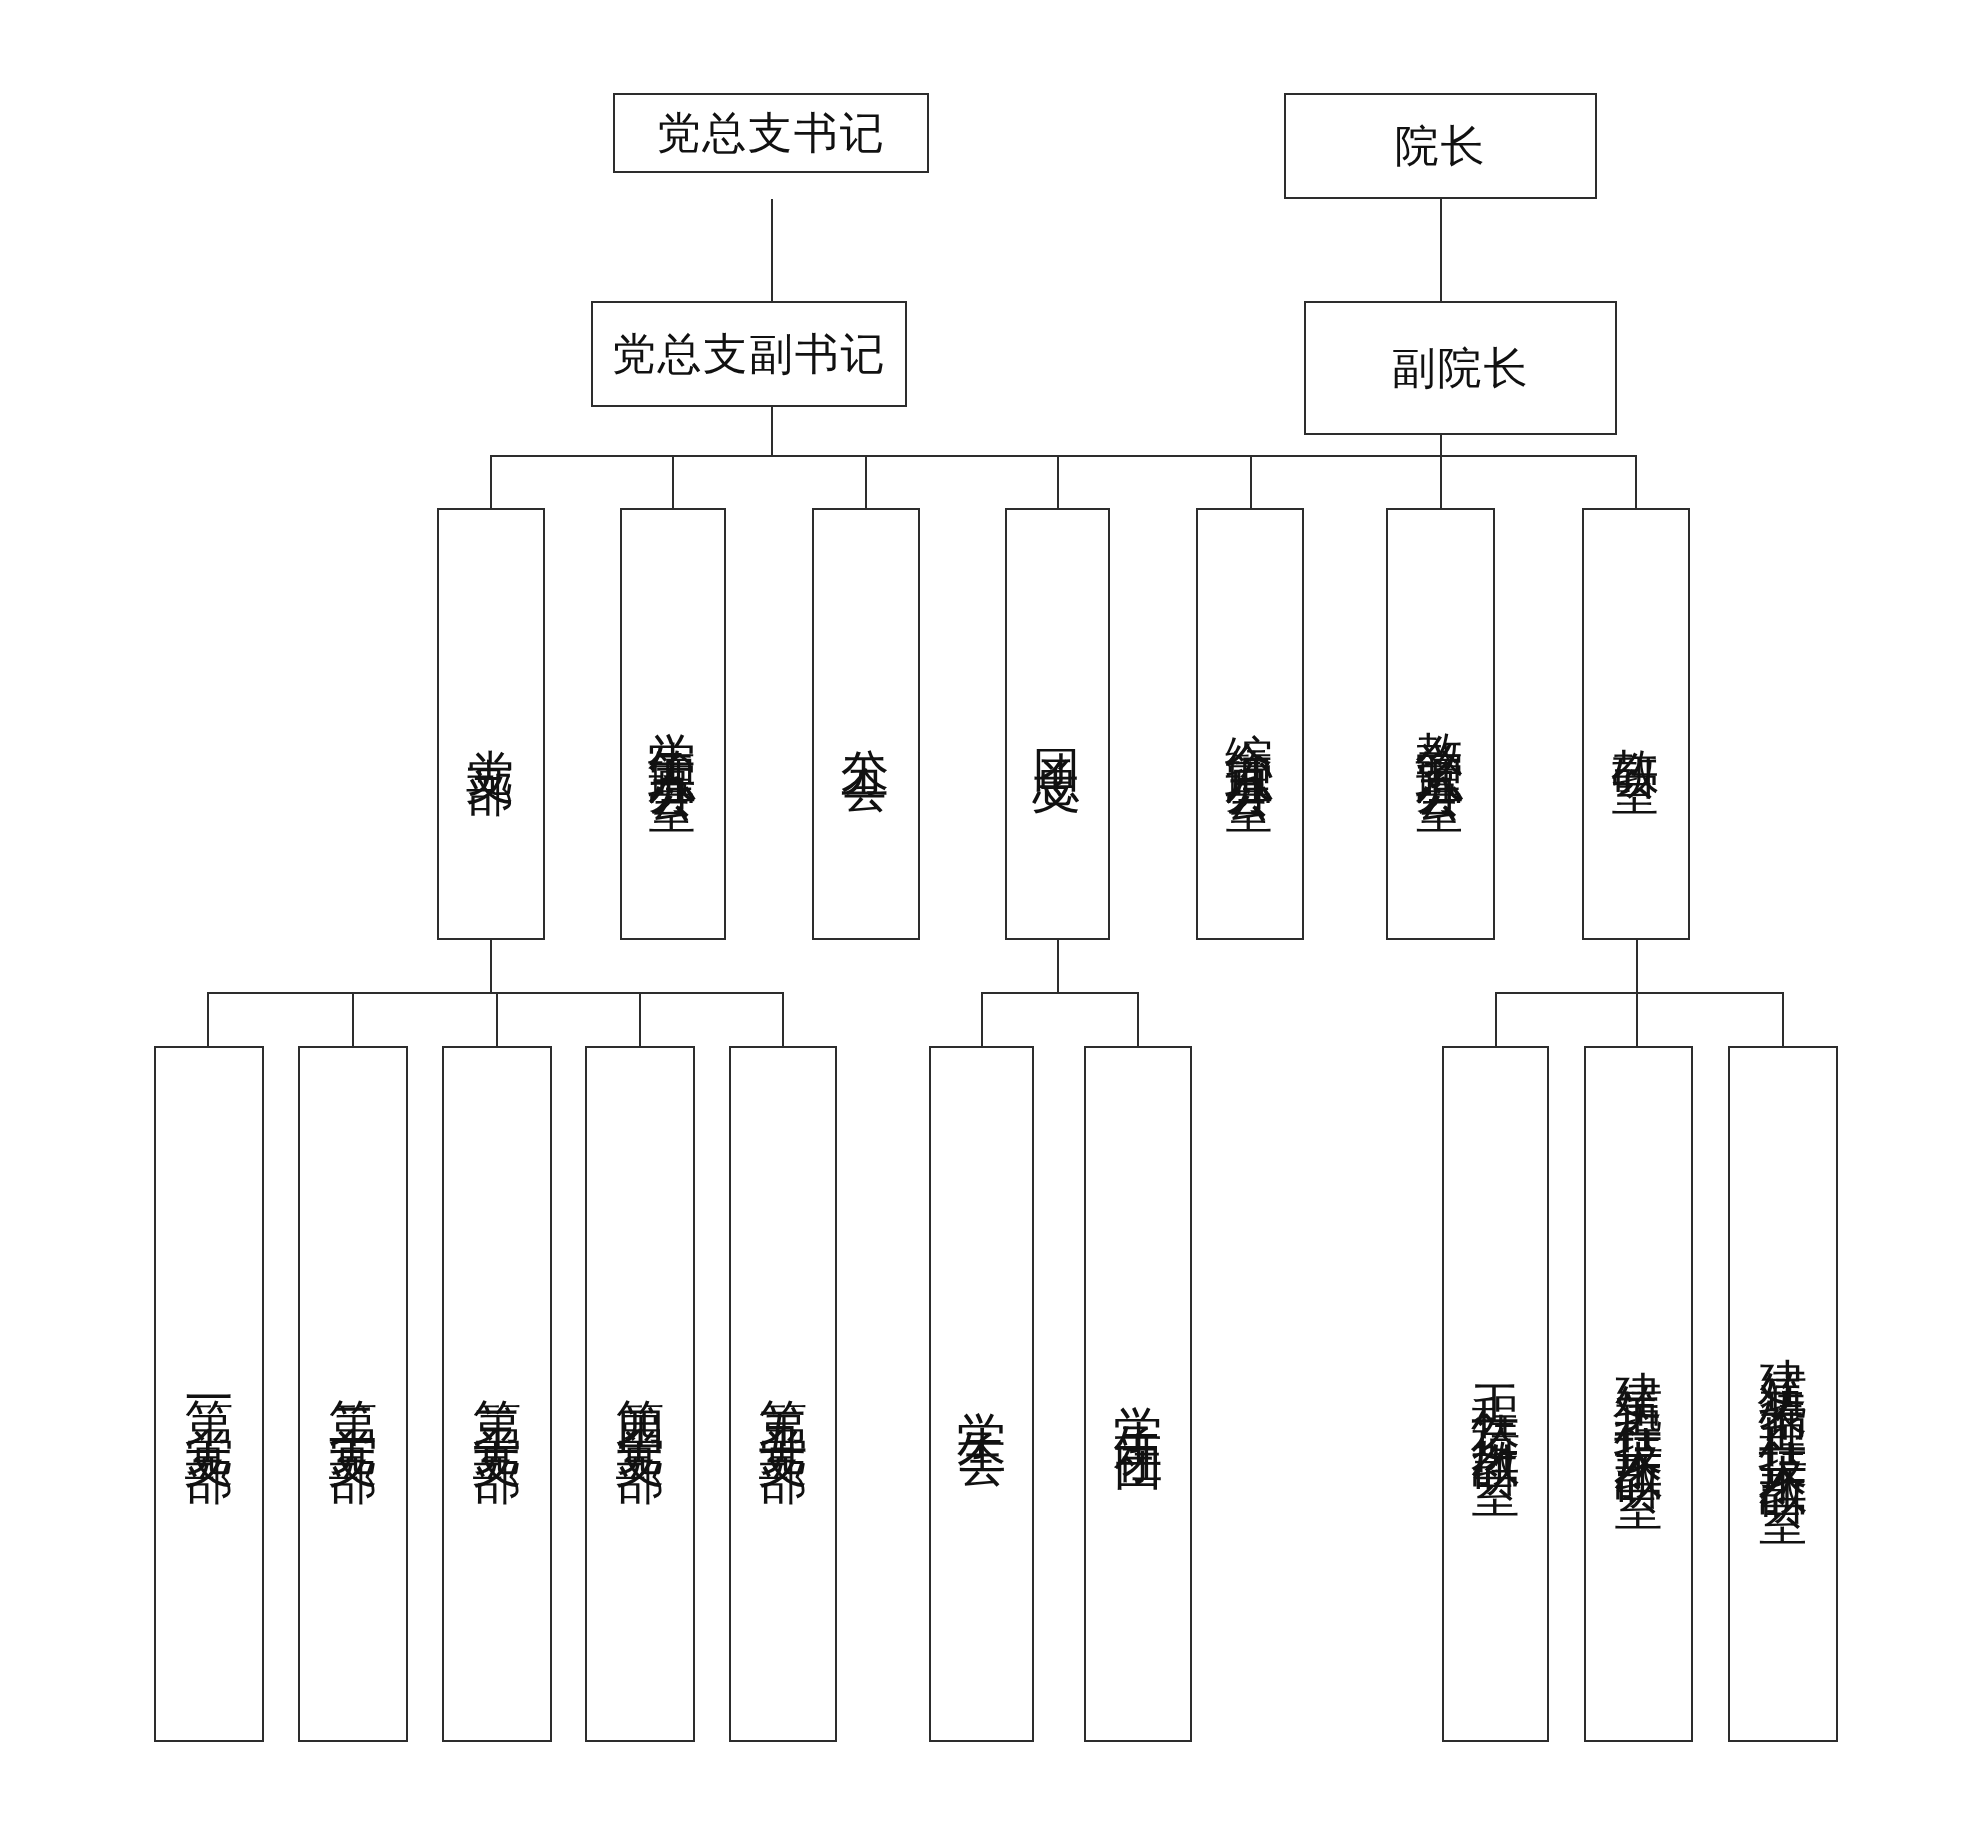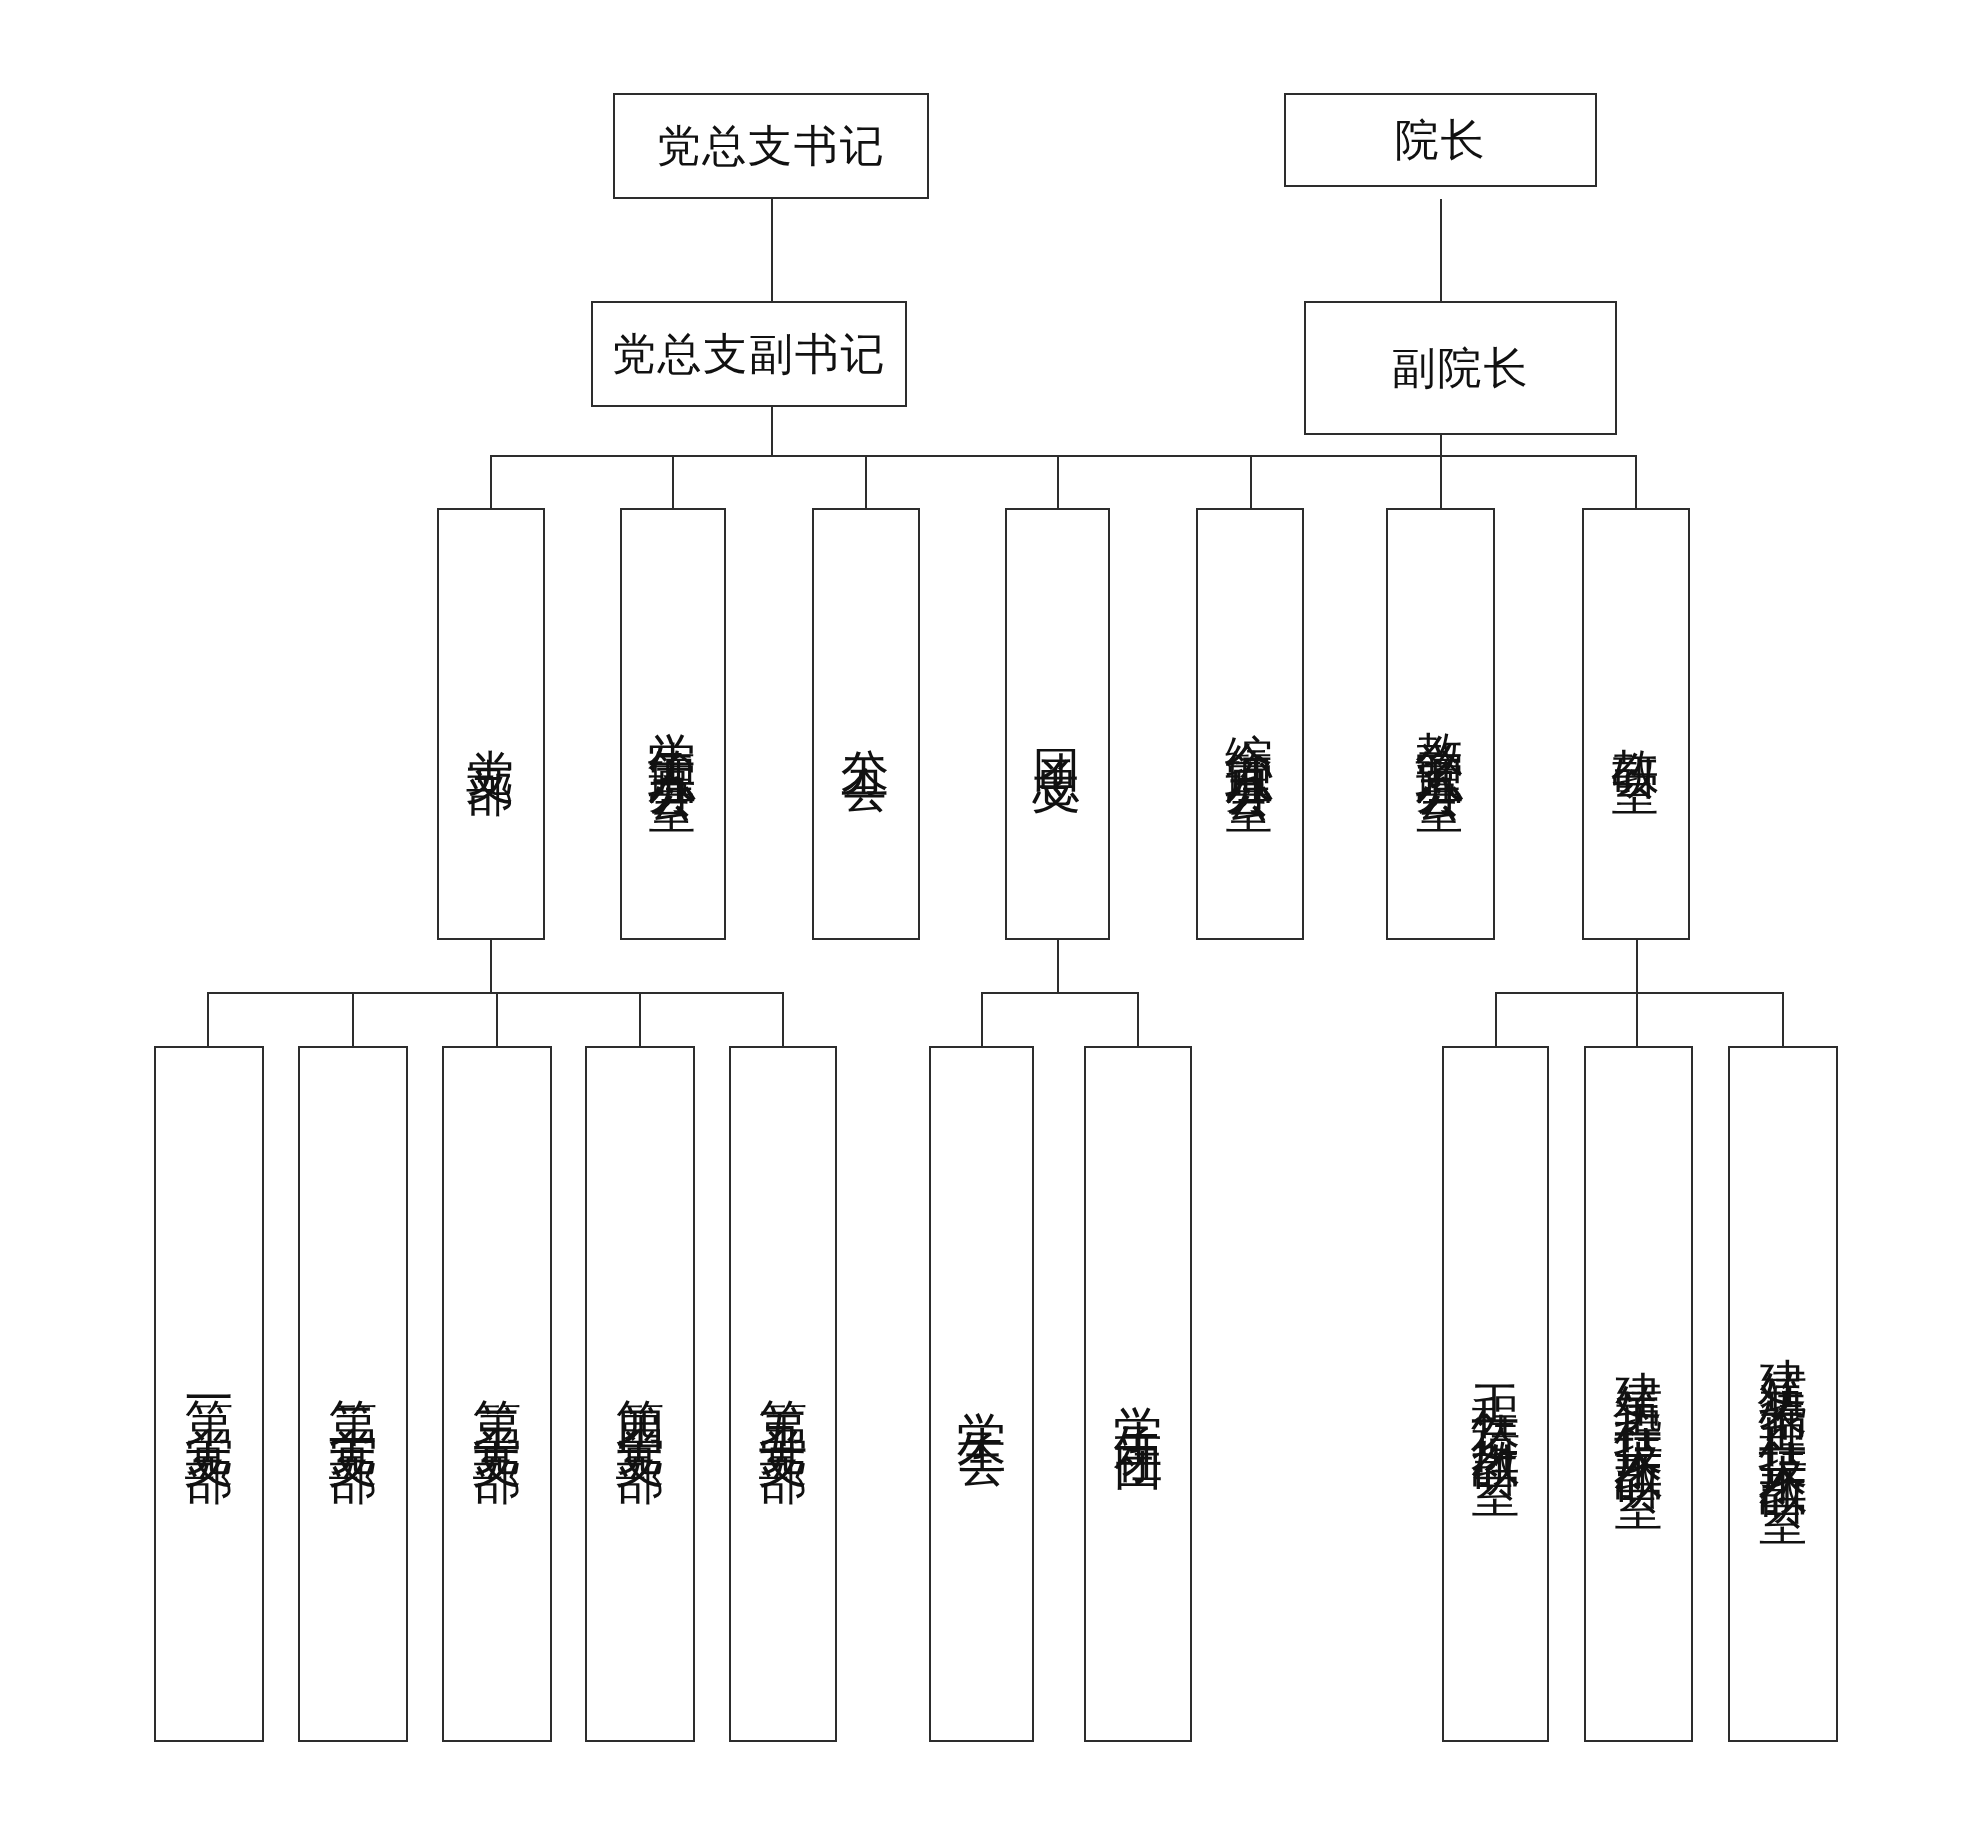--- a/index.html
+++ b/index.html
@@ -75,24 +75,24 @@
   <div class="line" style="left:1057px; top:940px; width:2.2px; height:53px;"></div>
   <div class="line" style="left:981px; top:992px; width:157px; height:2.2px;"></div>
   <div class="line" style="left:981px; top:992px; width:2.2px; height:55px;"></div>
   <div class="line" style="left:1137px; top:992px; width:2.2px; height:55px;"></div>
 
   <div class="line" style="left:1636px; top:940px; width:2.2px; height:106px;"></div>
   <div class="line" style="left:1496px; top:992px; width:287px; height:2.2px;"></div>
   <div class="line" style="left:1495px; top:992px; width:2.2px; height:54px;"></div>
   <div class="line" style="left:1782px; top:992px; width:2.2px; height:54px;"></div>
 
-  <div class="box" style="left:613px; top:93px; width:316px; height:106px;">
+  <div class="box" style="left:613px; top:93px; width:316px; height:80px;">
     <span class="label">党总支书记</span>
   </div>
-  <div class="box" style="left:1284px; top:93px; width:313px; height:94px;">
+  <div class="box" style="left:1284px; top:93px; width:313px; height:106px;">
     <span class="label">院长</span>
   </div>
 
   <div class="box" style="left:591px; top:301px; width:316px; height:106px;">
     <span class="label">党总支副书记</span>
   </div>
   <div class="box" style="left:1304px; top:301px; width:313px; height:134px;">
     <span class="label">副院长</span>
   </div>
 

